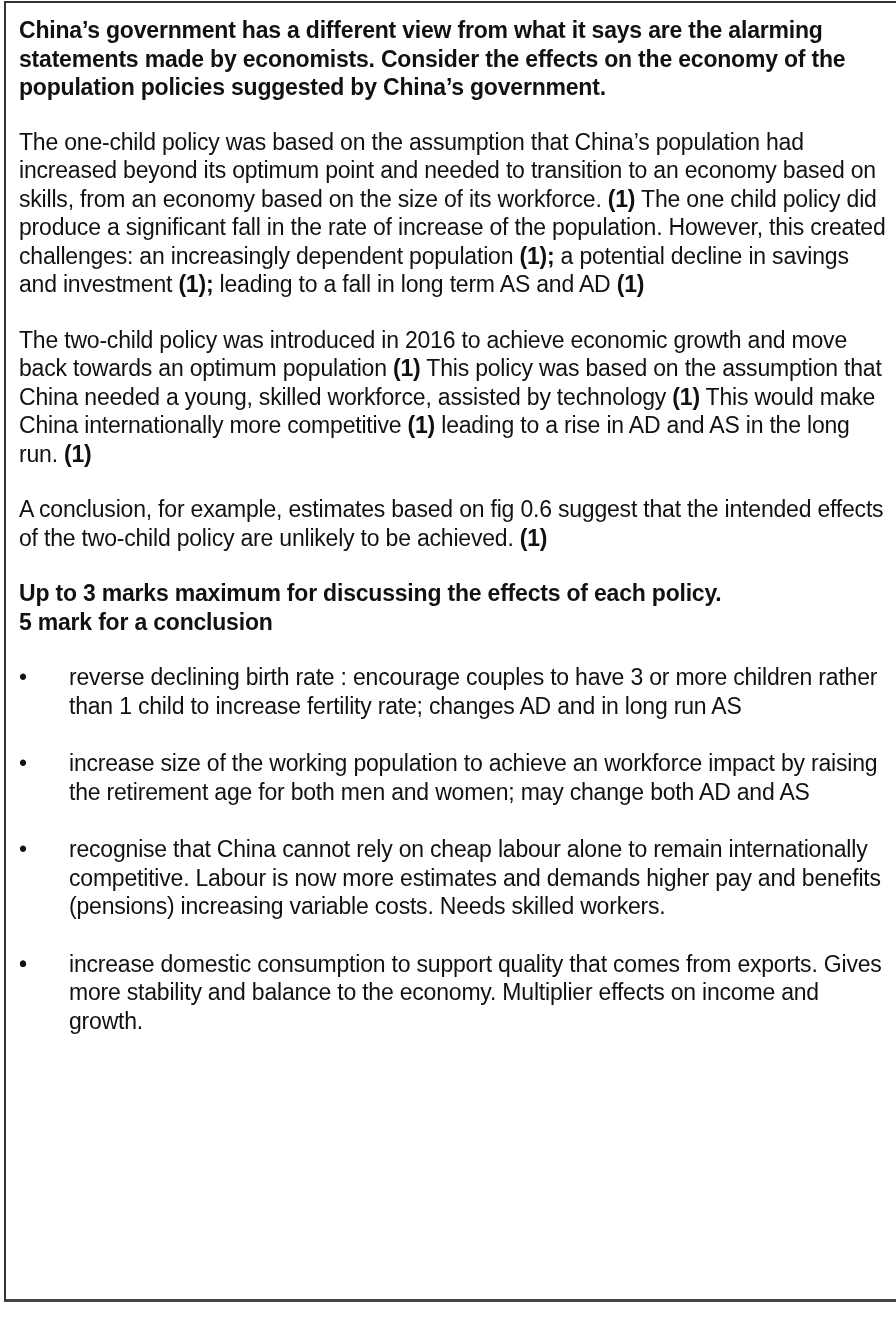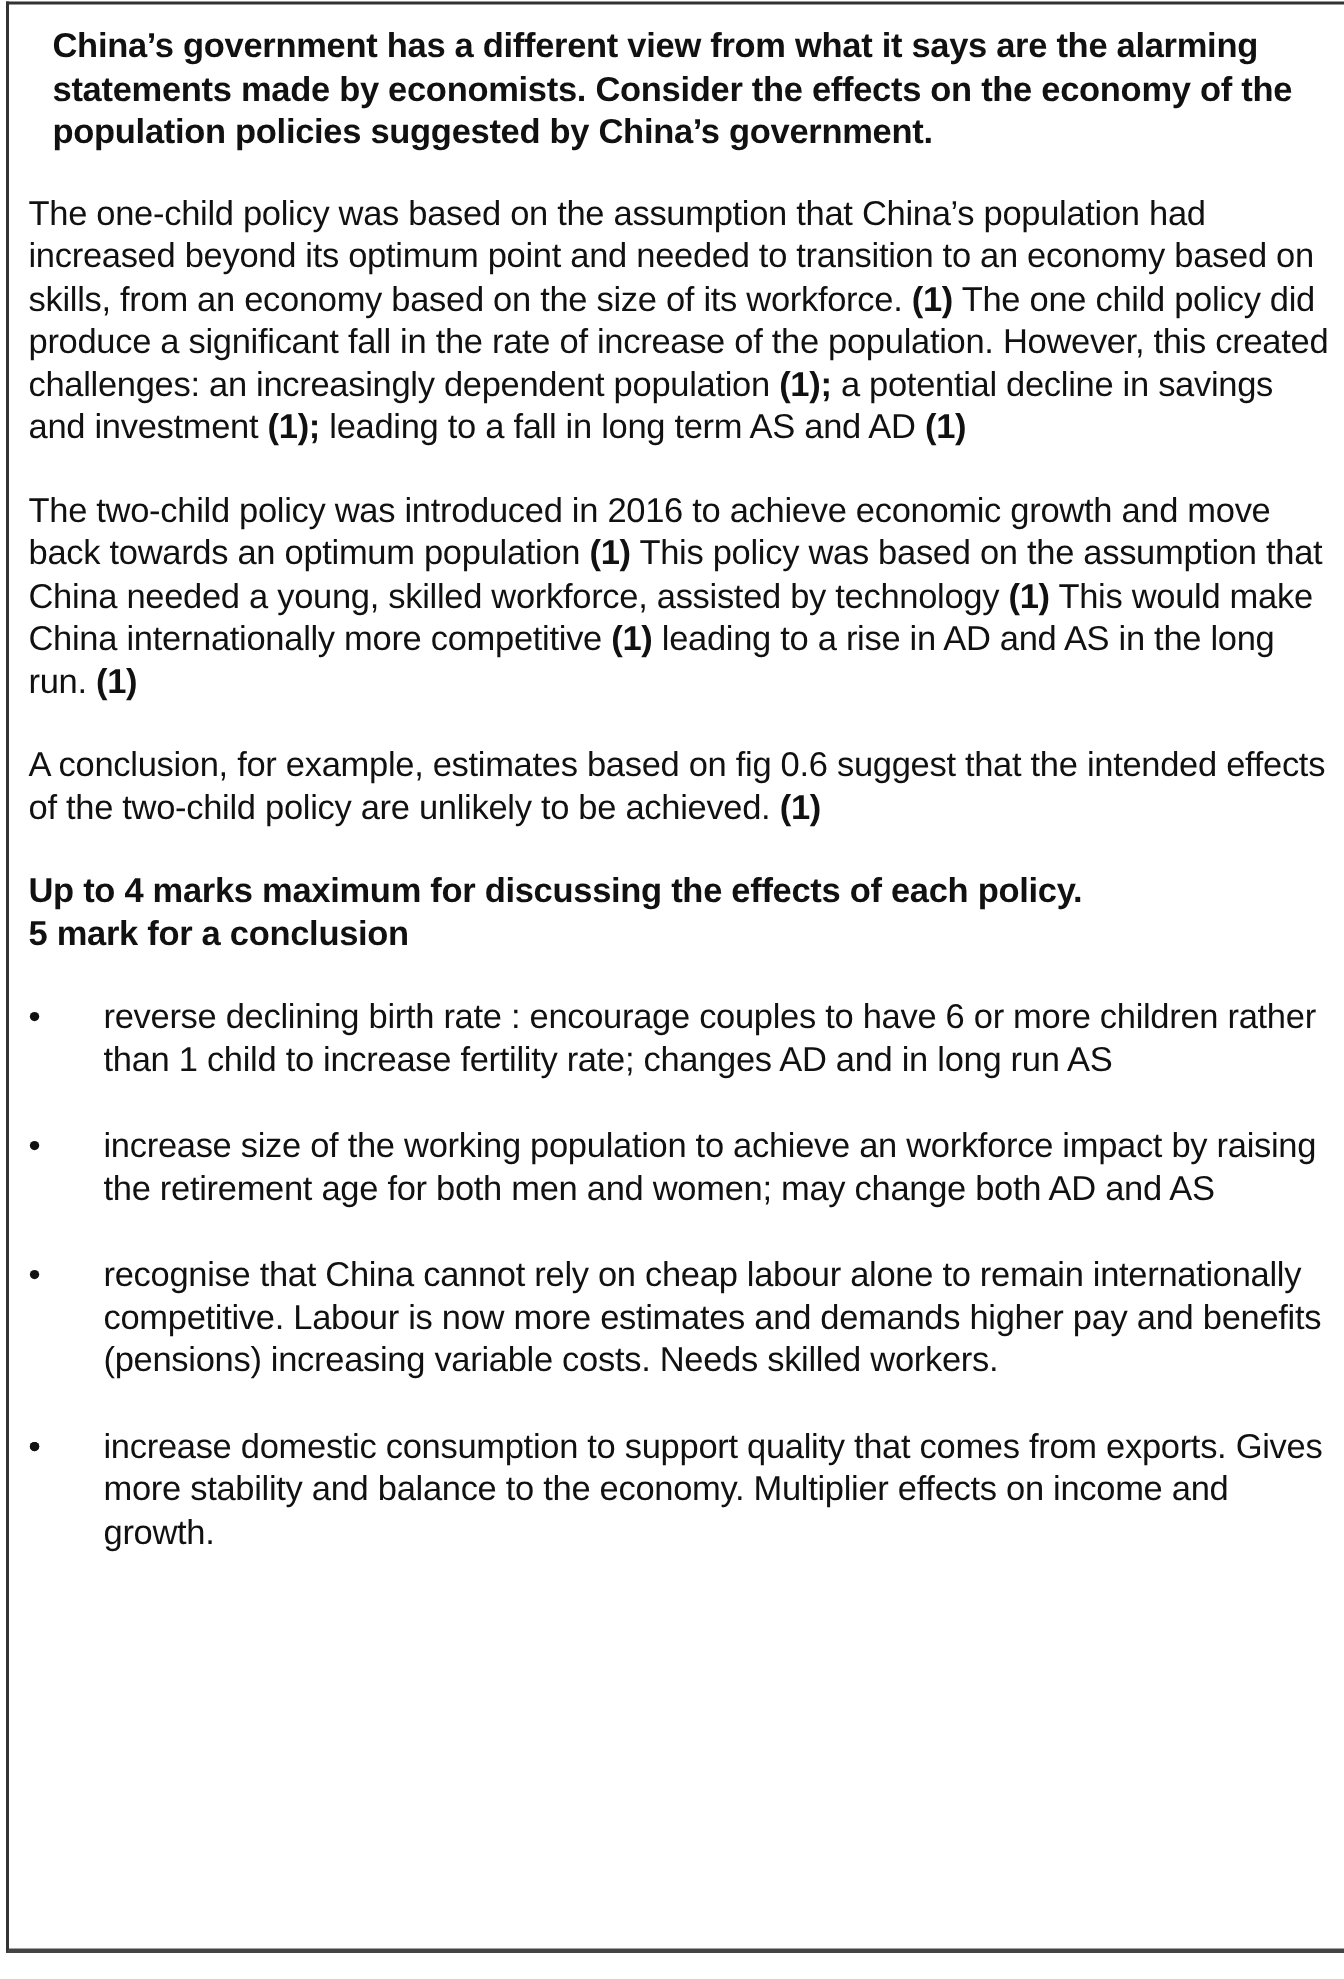--- a/index.html
+++ b/index.html
@@ -3,45 +3,45 @@
 <meta charset="utf-8">
 <style>
   html, body { margin: 0; padding: 0; background: #ffffff; }
   body { width: 896px; height: 1319px; position: relative; overflow: hidden;
          font-family: "Liberation Sans", sans-serif; color: #111; }
   .frame { position: absolute; left: 4px; top: 1px; width: 900px; height: 1301px;
            border-top: 2px solid #333; border-left: 2px solid #333; border-bottom: 3px solid #444;
            box-sizing: border-box; }
   .content { position: absolute; left: 19px; top: 16px; width: 872px;
              font-size: 23px; line-height: 28.5px; letter-spacing: -0.2px; }
-  .heading { font-weight: bold; margin: 0 0 26px 16px; }
+  .heading { font-weight: bold; margin: 0 0 26px 0; }
   p { margin: 12px 0 27px 0; }
   b { font-weight: bold; }
   .marks { font-weight: bold; margin: 0 0 27px 0; }
   ul { list-style: none; margin: 0; padding: 0; }
   li { position: relative; padding-left: 50px; margin: 0 0 29px 0; }
   li .bullet { position: absolute; left: 0; top: 0; width: 20px; text-align: left; }
 </style>
 </head>
 <body>
 
 <div class="frame"></div>
 
 <div class="content">
   <div class="heading">China’s government has a different view from what it says are the alarming statements made by economists. Consider the effects on the economy of the population policies suggested by China’s government.</div>
 
   <p><span>The one-child policy was based on the assumption that China’s population had increased beyond its optimum point and needed to transition to an economy based on skills, from an economy based on the size of its workforce. </span><b>(1)</b><span> The one child policy did produce a significant fall in the rate of increase of the population. However, this created challenges: an increasingly dependent population </span><b>(1);</b><span> a potential decline in savings and investment </span><b>(1);</b><span> leading to a fall in long term AS and AD </span><b>(1)</b></p>
   <p><span>The two-child policy was introduced in 2016 to achieve economic growth and move back towards an optimum population </span><b>(1)</b><span> This policy was based on the assumption that China needed a young, skilled workforce, assisted by technology </span><b>(1)</b><span> This would make China internationally more competitive </span><b>(1)</b><span> leading to a rise in AD and AS in the long run. </span><b>(1)</b></p>
   <p><span>A conclusion, for example, estimates based on fig 0.6 suggest that the intended effects of the two-child policy are unlikely to be achieved. </span><b>(1)</b></p>
 
   <div class="marks">
-    <div>Up to 4 marks maximum for discussing the effects of each policy.</div>
+    <div>Up to 3 marks maximum for discussing the effects of each policy.</div>
     <div>5 mark for a conclusion</div>
   </div>
 
   <ul>
-    <li><span class="bullet">•</span><span>reverse declining birth rate : encourage couples to have 6 or more children rather than 1 child to increase fertility rate; changes AD and in long run AS</span></li>
+    <li><span class="bullet">•</span><span>reverse declining birth rate : encourage couples to have 3 or more children rather than 1 child to increase fertility rate; changes AD and in long run AS</span></li>
     <li><span class="bullet">•</span><span>increase size of the working population to achieve an workforce impact by raising the retirement age for both men and women; may change both AD and AS</span></li>
     <li><span class="bullet">•</span><span>recognise that China cannot rely on cheap labour alone to remain internationally competitive. Labour is now more estimates and demands higher pay and benefits (pensions) increasing variable costs. Needs skilled workers.</span></li>
     <li><span class="bullet">•</span></li>
     <li><span class="bullet">•</span><span>increase domestic consumption to support quality that comes from exports. Gives more stability and balance to the economy. Multiplier effects on income and growth.</span></li>
   </ul>
 </div>
 
 </body></html>

